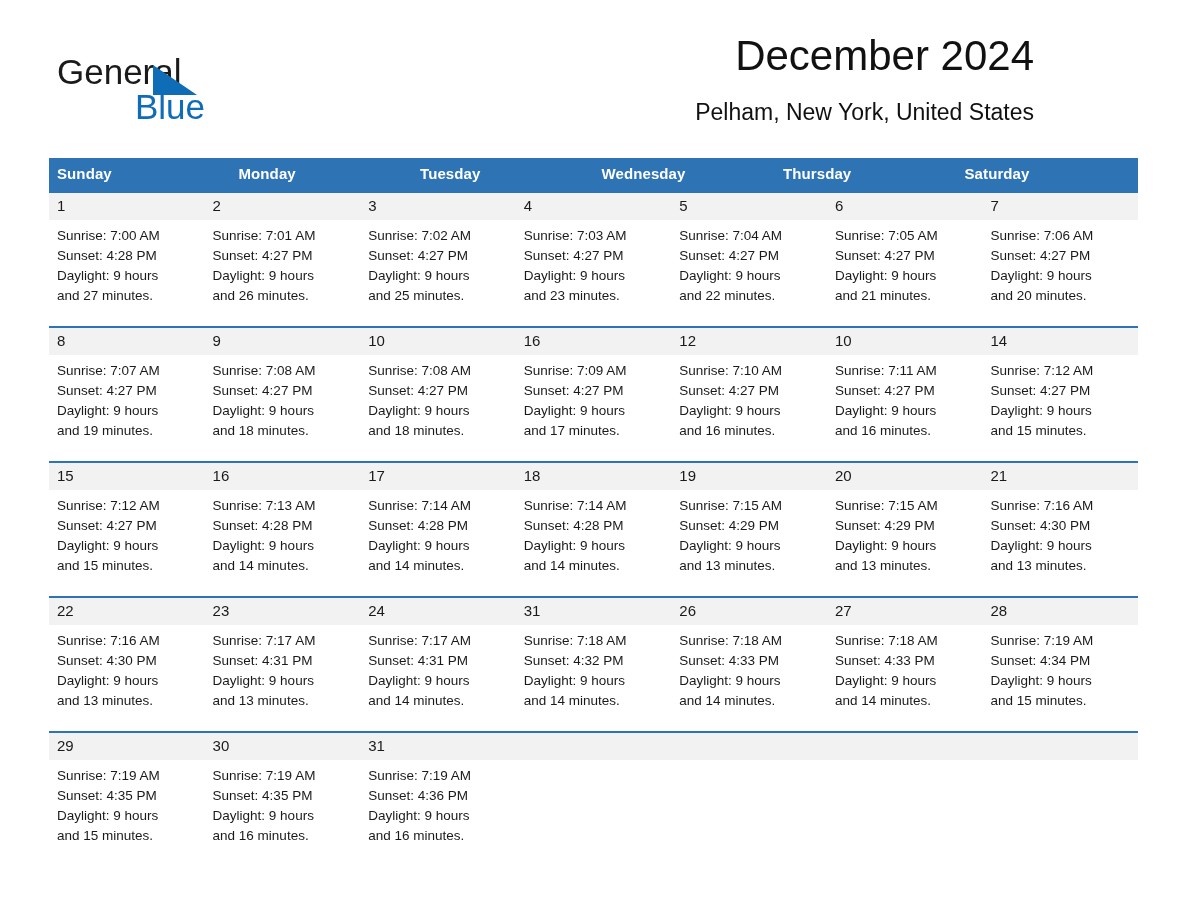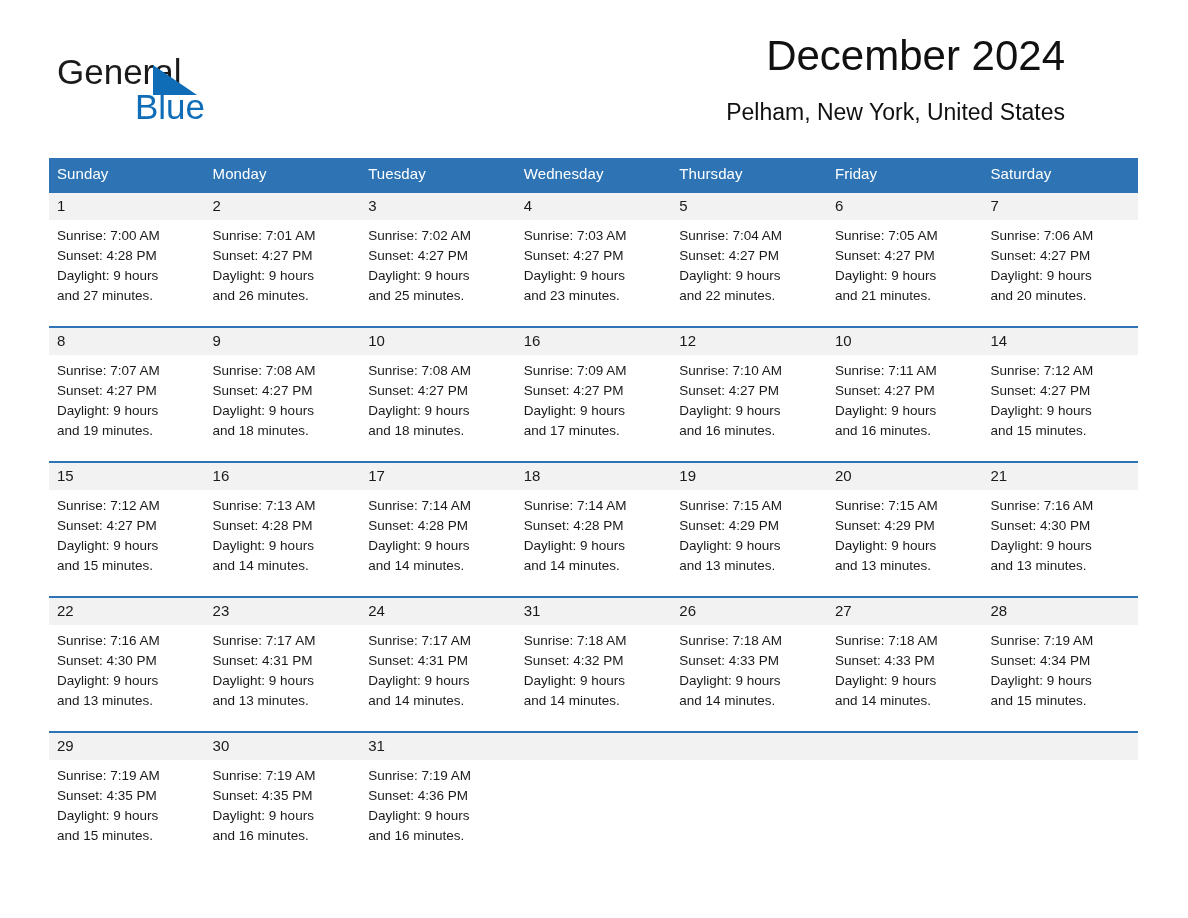--- a/index.html
+++ b/index.html
@@ -23,21 +23,20 @@
     box-sizing: border-box;
   }
 
   
   .header {
     position: absolute;
     left: 0;
     top: 0;
     width: 1084px;
     height: 150px;
-    padding-left: 31px;
   }
 
   .brand {
     position: absolute;
     left: 57px;
     top: 52px;
     width: 330px;
     height: 78px;
   }
   .brand-general {
@@ -104,21 +103,21 @@
     width: 100%;
     background: #2e74b5;
   }
   .weekday-cell {
     flex: 1 1 0;
     box-sizing: border-box;
     padding: 6px 0 7px 8px;
     color: #ffffff;
     font-size: 15px;
     line-height: 20px;
-    font-weight: 400;
+    font-weight: 700;
     letter-spacing: 0.1px;
   }
 
   .week-row {
     display: flex;
     width: 100%;
     border-top: 2px solid #2e74b5;
   }
   .week-row:first-of-type {
     border-top: none;
@@ -180,21 +179,20 @@
   </div>
 
   <div class="calendar">
 
     <div class="weekday-row">
       <div class="weekday-cell">Sunday</div>
       <div class="weekday-cell">Monday</div>
       <div class="weekday-cell">Tuesday</div>
       <div class="weekday-cell">Wednesday</div>
       <div class="weekday-cell">Thursday</div>
-      <div class="weekday-cell">Friday</div>
       <div class="weekday-cell">Saturday</div>
     </div>
 
     <div class="week-row">
       <div class="day-cell">
         <div class="day-number">1</div>
         <div class="day-body">
           <div>Sunrise: 7:00 AM</div>
           <div>Sunset: 4:28 PM</div>
           <div>Daylight: 9 hours</div>

